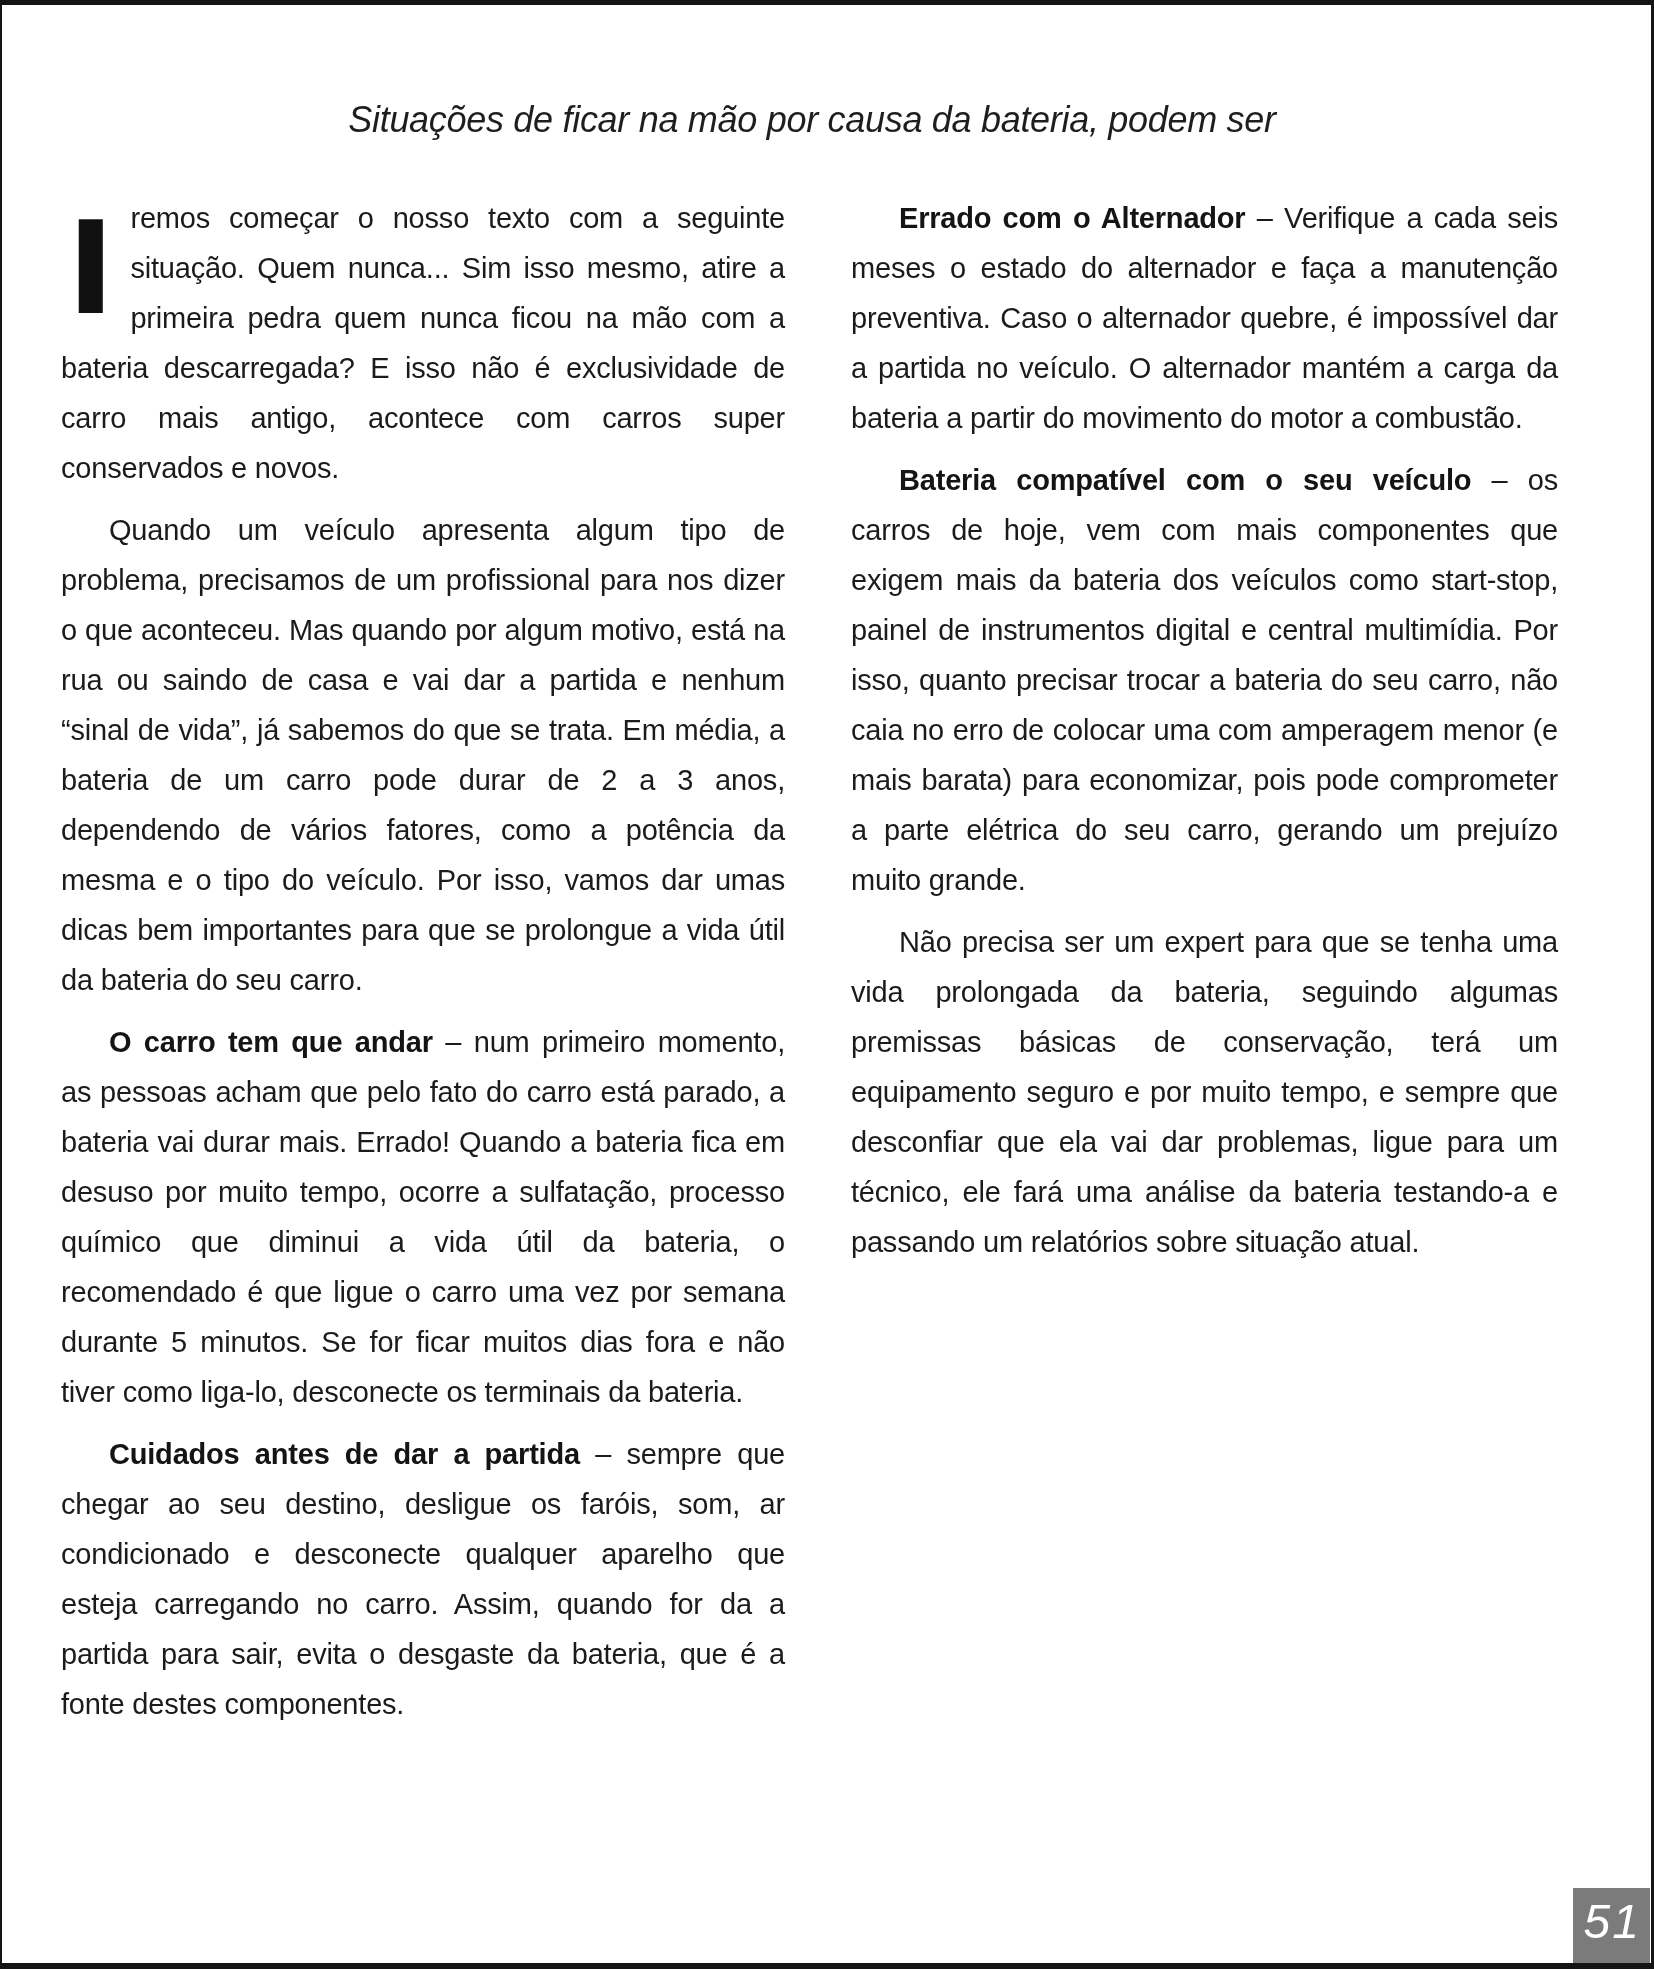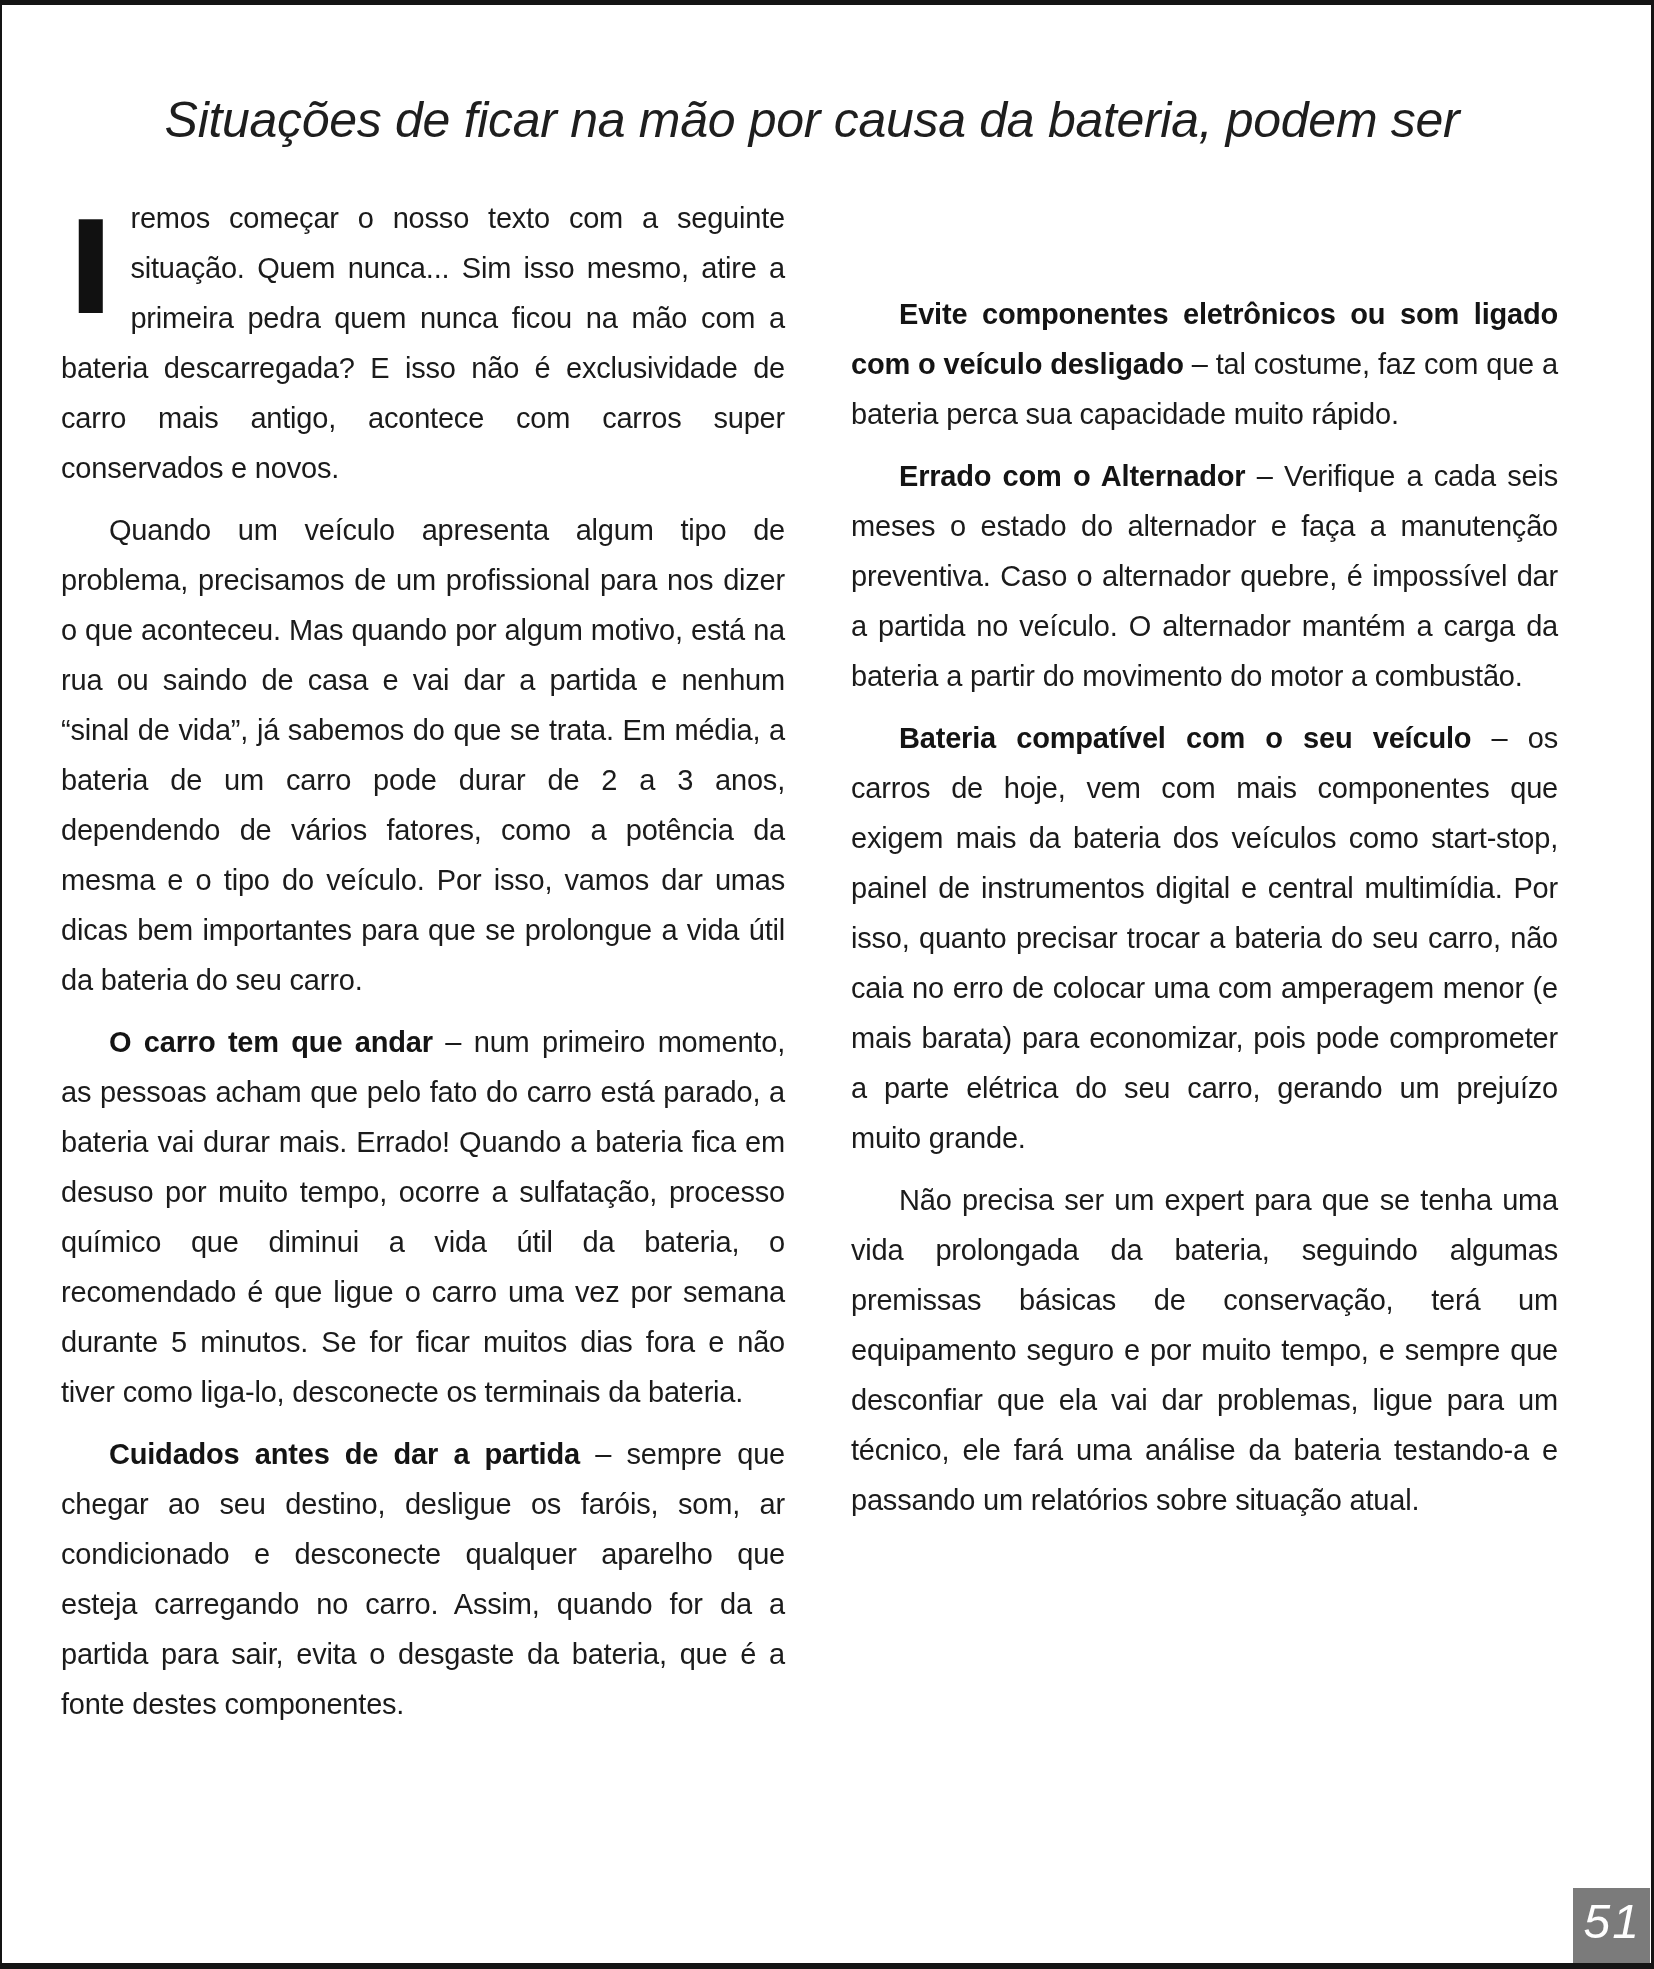--- a/index.html
+++ b/index.html
@@ -23,21 +23,21 @@
     border-style: solid;
     border-color: #141414;
     border-width: 5px 3px 6px 2px;
     padding: 52px 88px 0 59px;
     overflow: hidden;
   }
   .title {
     text-align: center;
     font-style: italic;
     font-weight: 400;
-    font-size: 50px;
+    font-size: 36px;
     line-height: 58px;
     color: #1e1e1e;
     margin-top: 34px;
     letter-spacing: -0.3px;
   }
   .columns {
     display: flex;
     gap: 66px;
     margin-top: 44px;
   }
@@ -103,21 +103,20 @@
       <p class="para indent"><span>Quando um veículo apresenta algum tipo de problema, precisamos de um profissional para nos dizer o que aconteceu. Mas quando por algum motivo, está na rua ou saindo de casa e vai dar a partida e nenhum “sinal de vida”, já sabemos do que se trata. Em média, a bateria de um carro pode durar de 2 a 3 anos, dependendo de vários fatores, como a potência da mesma e o tipo do veículo. Por isso, vamos dar umas dicas bem importantes para que se prolongue a vida útil da bateria do seu carro.</span></p>
 
       <p class="para indent"><span class="phead">O carro tem que andar</span> <span class="dash">–</span> <span>num primeiro momento, as pessoas acham que pelo fato do carro está parado, a bateria vai durar mais. Errado! Quando a bateria fica em desuso por muito tempo, ocorre a sulfatação, processo químico que diminui a vida útil da bateria, o recomendado é que ligue o carro uma vez por semana durante 5 minutos. Se for ficar muitos dias fora e não tiver como liga-lo, desconecte os terminais da bateria.</span></p>
 
       <p class="para indent"><span class="phead">Cuidados antes de dar a partida</span> <span class="dash">–</span> <span>sempre que chegar ao seu destino, desligue os faróis, som, ar condicionado e desconecte qualquer aparelho que esteja carregando no carro. Assim, quando for da a partida para sair, evita o desgaste da bateria, que é a fonte destes componentes.</span></p>
 
     </section>
 
     <section class="col col-right">
 
-      <p class="para indent first-right"><span class="phead">Evite componentes eletrônicos ou som ligado com o veículo desligado</span> <span class="dash">–</span> <span>tal costume, faz com que a bateria perca sua capacidade muito rápido.</span></p>
 
       <p class="para indent"><span class="phead">Errado com o Alternador</span> <span class="dash">–</span> <span>Verifique a cada seis meses o estado do alternador e faça a manutenção preventiva. Caso o alternador quebre, é impossível dar a partida no veículo. O alternador mantém a carga da bateria a partir do movimento do motor a combustão.</span></p>
 
       <p class="para indent"><span class="phead">Bateria compatível com o seu veículo</span> <span class="dash">–</span> <span>os carros de hoje, vem com mais componentes que exigem mais da bateria dos veículos como start-stop, painel de instrumentos digital e central multimídia. Por isso, quanto precisar trocar a bateria do seu carro, não caia no erro de colocar uma com amperagem menor (e mais barata) para economizar, pois pode comprometer a parte elétrica do seu carro, gerando um prejuízo muito grande.</span></p>
 
       <p class="para indent"><span>Não precisa ser um expert para que se tenha uma vida prolongada da bateria, seguindo algumas premissas básicas de conservação, terá um equipamento seguro e por muito tempo, e sempre que desconfiar que ela vai dar problemas, ligue para um técnico, ele fará uma análise da bateria testando-a e passando um relatórios sobre situação atual.</span></p>
 
     </section>
 
   </main>

